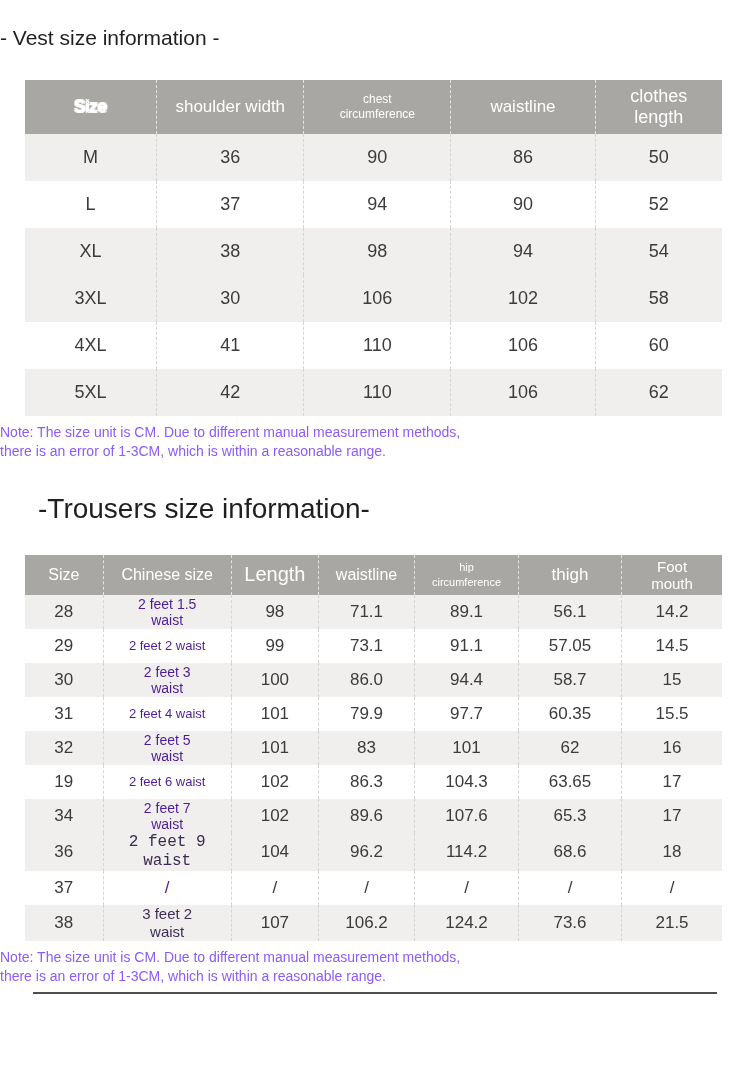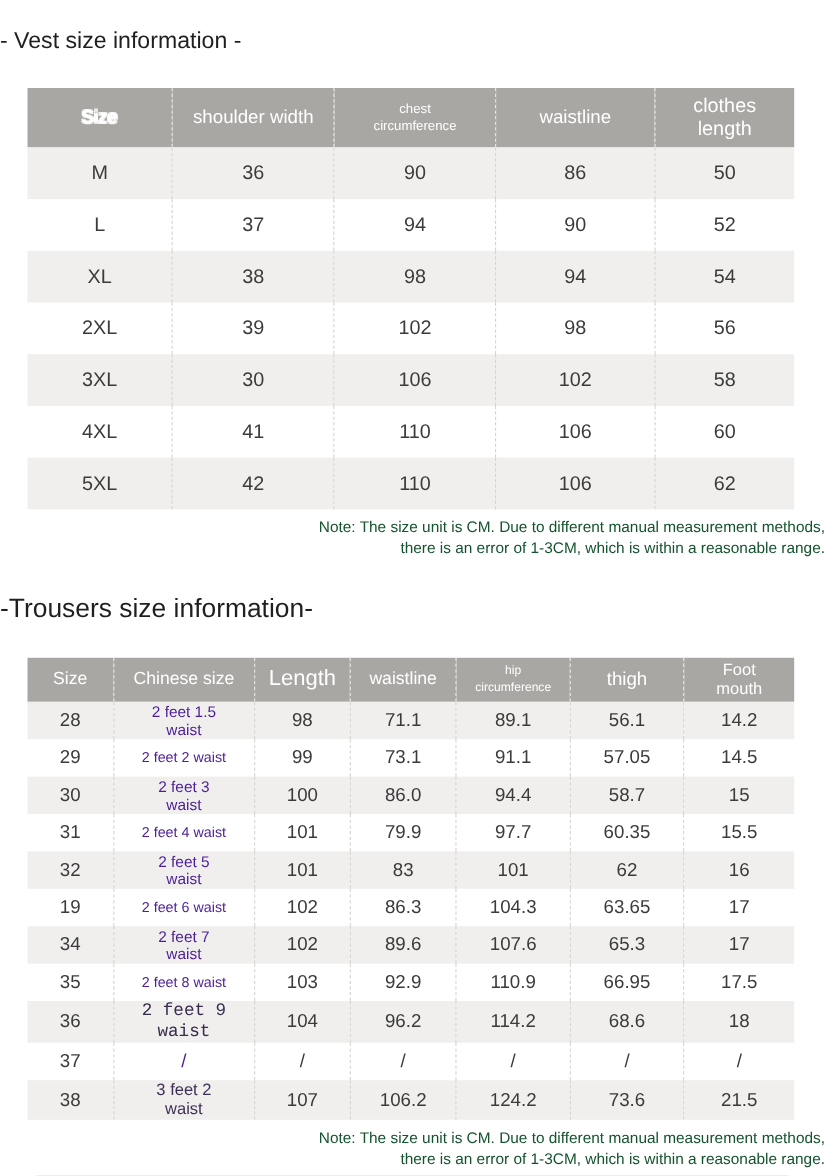--- a/index.html
+++ b/index.html
@@ -11,21 +11,21 @@
   }
   .page{width:750px;}
 
   .sec-title{
     text-align:left;
     color:#1f1f1f;
     font-weight:500;
     margin:0;
   }
   .vest-title{font-size:21px; padding-top:26px;}
-  .trousers-title{font-size:24px; padding-top:32px;}
+  .trousers-title{font-size:28px; padding-top:32px;padding-left:38px;}
 
   table.tbl{
     border-collapse:collapse;
     table-layout:fixed;
     width:697px;
     margin:30px 0 0 25px;
   }
   table.tbl th{
     background:#a9a7a4;
     color:#ffffff;
@@ -68,24 +68,24 @@
 
   
   td.cs{white-space:pre-line; color:#4c1d95;}
   td.cs-twoline{text-align:left; padding-left:18px; font-size:14px; line-height:1.15;}
   td.cs-small{font-size:13px;}
   td.cs-large{text-align:left; padding-left:18px; font-size:16px; line-height:1.2; color:#3a2c50;font-family:Liberation Mono, monospace;}
   td.cs-purple{text-align:left; padding-left:18px; font-size:15px; line-height:1.2; color:#3f2f56;}
   td.cs-slash{font-size:17px;}
 
   .note{
-    text-align:right;
+    text-align:left;
     font-size:14px;
     line-height:1.35;
-    color:#14532d;
+    color:#8b5cf6;
     margin:7px 0 0 0;
   }
   .bottom-rule{
     border:none;
     border-top:2px solid #4e4e4e;
     width:684px;
     margin:6px auto 9px auto;
   }
 </style>
 </head>
@@ -128,27 +128,20 @@
           <td>94</td>
           <td>90</td>
           <td>52</td>
         </tr>
         <tr class="stripe">
           <td>XL</td>
           <td>38</td>
           <td>98</td>
           <td>94</td>
           <td>54</td>
-        </tr>
-        <tr>
-          <td>2XL</td>
-          <td>39</td>
-          <td>102</td>
-          <td>98</td>
-          <td>56</td>
         </tr>
         <tr class="stripe">
           <td>3XL</td>
           <td>30</td>
           <td>106</td>
           <td>102</td>
           <td>58</td>
         </tr>
         <tr>
           <td>4XL</td>
@@ -258,29 +251,20 @@
         <tr class="stripe">
           <td>34</td>
           <td class="cs cs-twoline">2 feet 7
 waist</td>
           <td>102</td>
           <td>89.6</td>
           <td>107.6</td>
           <td>65.3</td>
           <td>17</td>
         </tr>
-        <tr>
-          <td>35</td>
-          <td class="cs cs-small">2 feet 8 waist</td>
-          <td>103</td>
-          <td>92.9</td>
-          <td>110.9</td>
-          <td>66.95</td>
-          <td>17.5</td>
-        </tr>
         <tr class="stripe">
           <td>36</td>
           <td class="cs cs-large">2 feet 9
 waist</td>
           <td>104</td>
           <td>96.2</td>
           <td>114.2</td>
           <td>68.6</td>
           <td>18</td>
         </tr>

